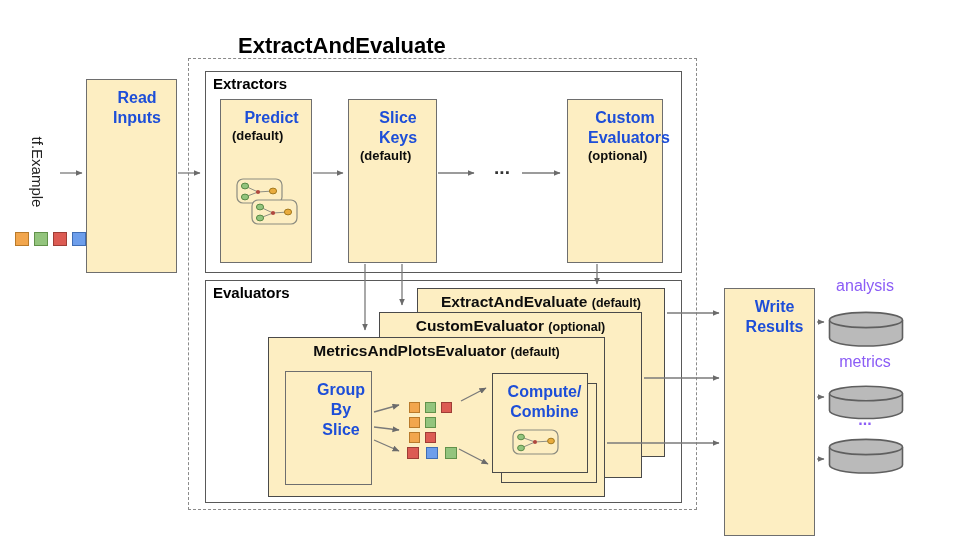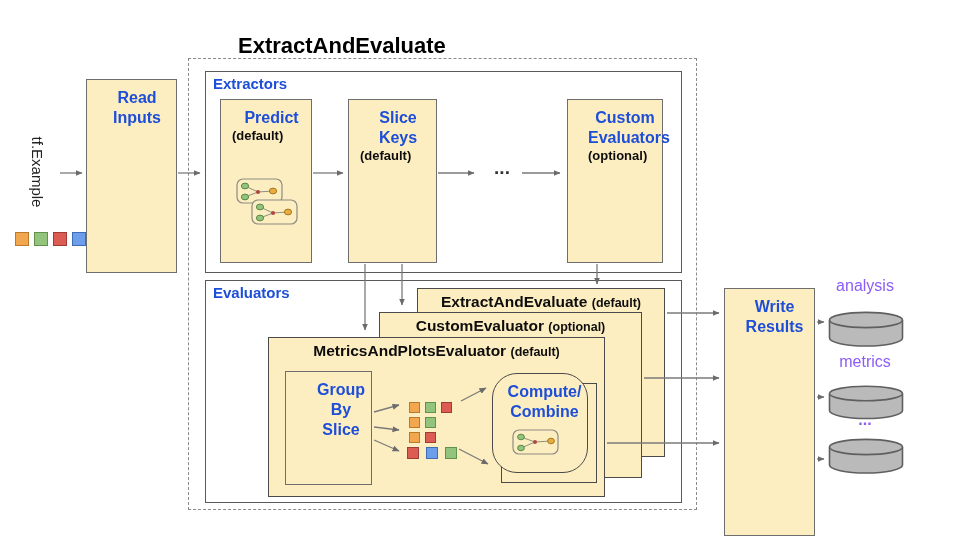--- a/index.html
+++ b/index.html
@@ -4,21 +4,21 @@
 <style>
   html,body{margin:0;padding:0;background:#fff;}
   #canvas{
     position:relative;width:960px;height:540px;background:#ffffff;overflow:hidden;
     font-family:"Liberation Sans","DejaVu Sans",sans-serif;color:#111;
   }
   .abs{position:absolute;}
   .box{position:absolute;box-sizing:border-box;background:#fdeec2;border:1.4px solid #6e6e6e;}
   .container-box{position:absolute;box-sizing:border-box;background:#ffffff;border:1.6px solid #595959;}
   .dashed-box{position:absolute;box-sizing:border-box;border:1.6px dashed #8a8a8a;background:transparent;}
-  .section-label{position:absolute;font-weight:bold;font-size:15px;color:#1d4ed8;}
+  .section-label{position:absolute;font-weight:bold;font-size:15px;color:#000000;}
   .box-title{font-weight:bold;font-size:16px;line-height:20px;color:#1d4ed8;text-align:center;}
   .box-sub{font-weight:bold;font-size:13px;line-height:16px;color:#0d0d0d;}
   .diagram-title{position:absolute;left:190px;top:33px;font-weight:bold;font-size:22px;color:#000;margin-left:48px;}
   .stack-label{display:block;text-align:center;padding-top:4px;font-weight:bold;font-size:15.5px;color:#0d0d0d;white-space:nowrap;}
   .stack-label .small{font-size:12.5px;}
   .pad{padding:8px 0 0 11px;}
   .sq{box-sizing:border-box;border:1.2px solid;flex:0 0 auto;}
   .sq-row{position:absolute;display:flex;}
   #legend-squares{left:15px;top:232px;gap:5px;}
   .grid-row-0{left:409px;top:402px;gap:5px;}
@@ -136,21 +136,21 @@
       <div class="sq" style="height: 11px; width: 11px; background: rgb(242, 166, 77); border-color: rgb(185, 122, 42);"></div>
       <div class="sq" style="height: 11px; width: 11px; background: rgb(220, 91, 83); border-color: rgb(158, 61, 54);"></div>
     </div>
   <div class="sq-row grid-row-3">
       <div class="sq" style="height: 12px; width: 12px; background: rgb(220, 91, 83); border-color: rgb(158, 61, 54);"></div>
       <div class="sq" style="height: 12px; width: 12px; background: rgb(109, 158, 235); border-color: rgb(63, 109, 180);"></div>
       <div class="sq" style="height: 12px; width: 12px; background: rgb(147, 196, 125); border-color: rgb(97, 145, 74);"></div>
     </div>
 
   <div class="box" style="left:501px;top:383px;width:96px;height:100px;border-color:#4a4a4a;"></div>
-  <div class="box pad" style="left:492px;top:373px;width:96px;height:100px;border-color:#4a4a4a;padding-left:9px;border-radius:25px;">
+  <div class="box pad" style="left:492px;top:373px;width:96px;height:100px;border-color:#4a4a4a;padding-left:9px;">
     <div class="box-title">Compute/</div>
     <div class="box-title">Combine</div>
   </div>
   <svg class="net-icon" style="left:512px;top:429px;" width="48" height="27" viewBox="0 0 48 27">
     <rect x="1" y="1" width="45" height="24" rx="6" fill="#fdeec2" stroke="#8c8c80" stroke-width="1.2"></rect>
     <line x1="9" y1="8" x2="23" y2="13" stroke="#8f8f83" stroke-width="1"></line>
     <line x1="9" y1="19" x2="23" y2="13" stroke="#8f8f83" stroke-width="1"></line>
     <line x1="23" y1="13" x2="39" y2="12" stroke="#8f8f83" stroke-width="1"></line>
     <ellipse cx="9" cy="8" rx="3.4" ry="2.8" fill="#93c47d" stroke="#5b8a46" stroke-width="1"></ellipse>
     <ellipse cx="9" cy="19" rx="3.4" ry="2.8" fill="#93c47d" stroke="#5b8a46" stroke-width="1"></ellipse>

